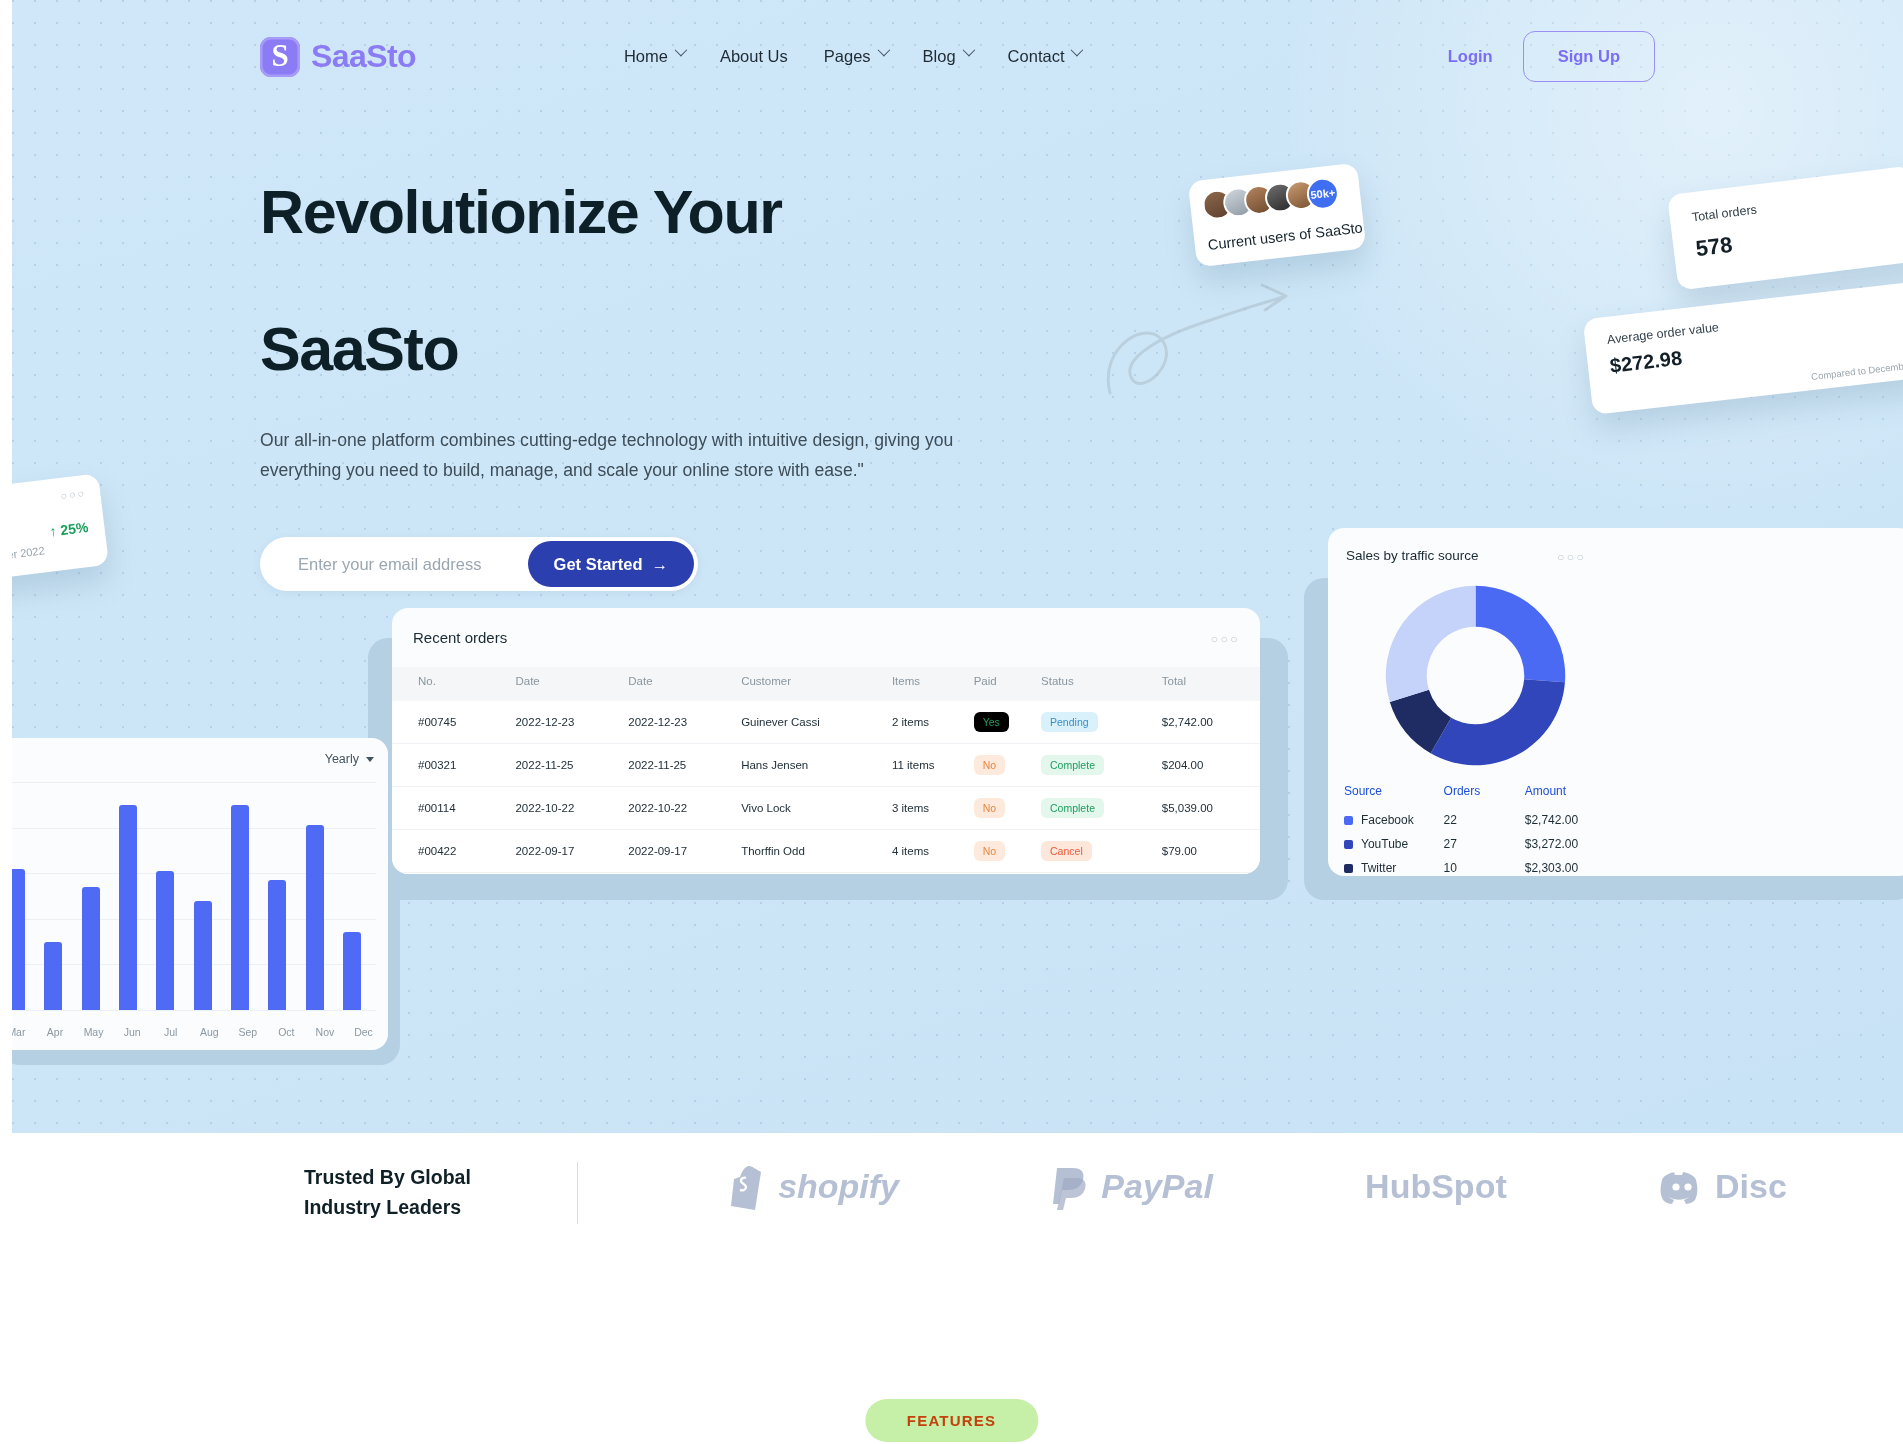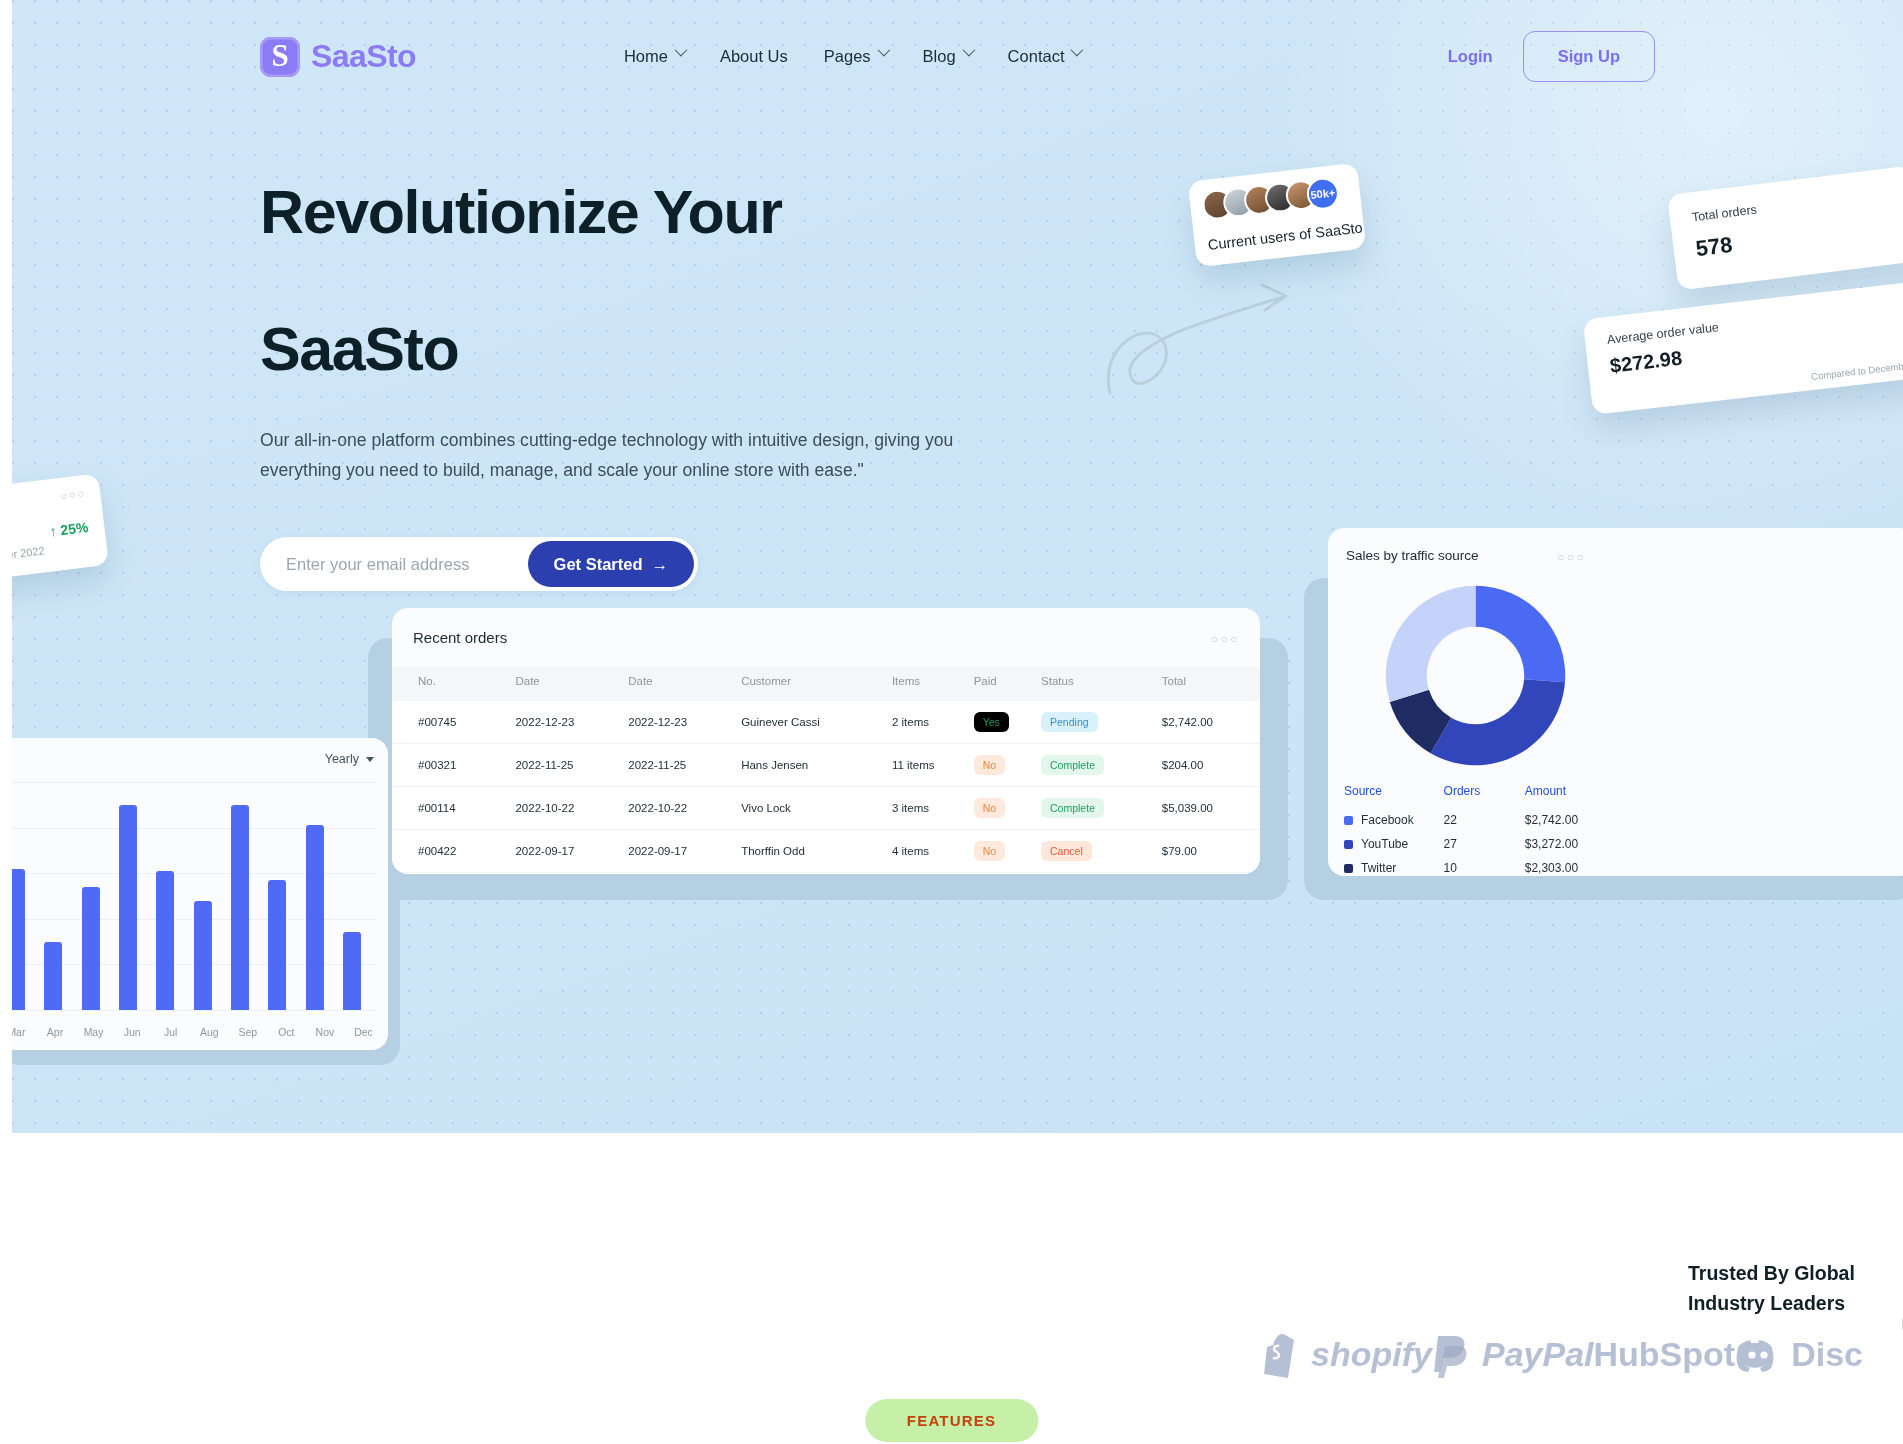--- a/index.html
+++ b/index.html
@@ -71,21 +71,21 @@
   }
 
   .email-form {
     margin-top:52px; width:438px; height:54px; background:#ffffff; border-radius:30px;
     display:flex; align-items:center; padding:4px 4px 4px 0;
     box-shadow:0 2px 10px rgba(40,80,120,.08);
   }
   .email-input {
     flex:1; border:none; outline:none; background:transparent;
     font-family:"Liberation Sans", sans-serif; font-size:16.5px; color:#404040;
-    padding-left:26px;
+    padding-left:38px;
   }
   .email-input::placeholder{ color:#9aa7b1; }
   .get-started {
     height:46px; border:none; border-radius:26px; background:#2b3faf; color:#fff; cursor:pointer;
     font-family:"Liberation Sans", sans-serif; font-size:16.5px; font-weight:700;
     padding:0 26px; display:flex; align-items:center; gap:9px; white-space:nowrap;
   }
 
   
   .float-card { position:absolute; background:#ffffff; border-radius:14px; z-index:15;
@@ -189,21 +189,21 @@
   .donut-wrap { position:absolute; left:50px; top:50px; width:195px; height:195px; }
   .legend { position:absolute; left:16px; top:256px; width:260px; }
   .legend-head { display:flex; font-size:12px; color:#1d4ed8; padding-bottom:10px; }
   .legend-row { display:flex; align-items:center; font-size:12px; color:#1d2c35; padding:5px 0; }
   .lg-src { width:108px; display:flex; align-items:center; gap:8px; }
   .lg-sw { width:9px; height:9px; border-radius:2px; flex:none; }
   .lg-ord { width:88px; }
   .lg-amt { width:86px; }
 
   
-  .trusted { position:absolute; left:0; top:1258px; width:1903px; height:120px; display:flex; align-items:flex-end;flex-direction:column; }
+  .trusted { position:absolute; left:0; top:1162px; width:1903px; height:120px; display:flex; align-items:flex-start; }
   .trusted-text { margin-left:304px; width:215px; font-size:19.5px; font-weight:700; line-height:1.55; color:#0f2027; }
   .vdiv { width:1px; height:62px; background:#d6dde2; margin-left:58px; }
   .logos { flex:1; display:flex; align-items:center; justify-content:space-around; padding:0 40px 0 70px; color:#b6c0d4; }
   .brandlogo { display:flex; align-items:center; gap:10px; font-size:34px; font-weight:700; font-style:italic; white-space:nowrap; }
   .brandlogo.upright { font-style:normal; }
 
   
   .features-badge {
     position:absolute; left:50%; transform:translateX(-50%); top:1399px;
     background:#c6f0a8; color:#c2410c; font-size:15px; font-weight:700; letter-spacing:1.2px;

